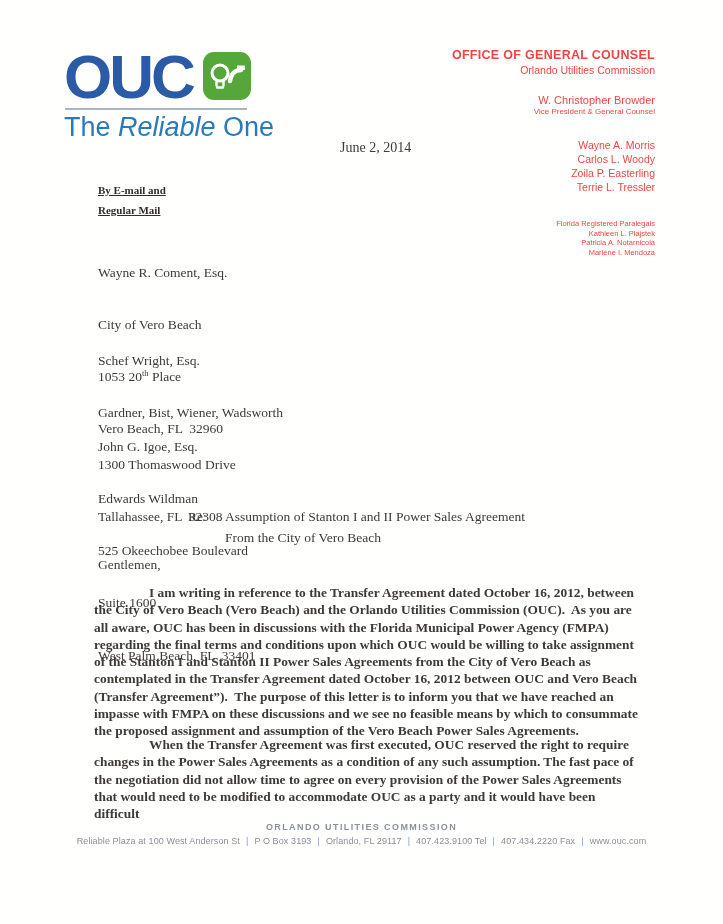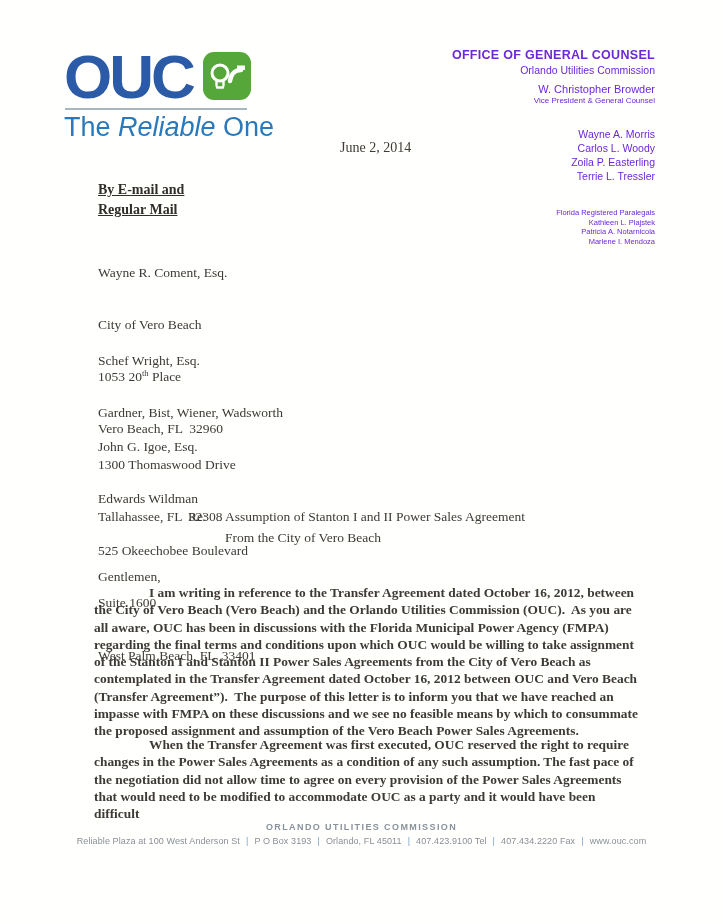--- a/index.html
+++ b/index.html
@@ -25,43 +25,43 @@
   .tagline {
     position:absolute; left:64px; top:112px;
     font-family:"Liberation Sans", sans-serif;
     font-size:27px; color:#2a79ba; letter-spacing:0;
   }
   .tagline .em { font-style:italic; }
 
   
   .letterhead {
     position:absolute; top:48px; right:68px; text-align:right;
-    font-family:"Liberation Sans", sans-serif; color:#6d28d9;
+    font-family:"Liberation Sans", sans-serif; color:#ef4444;
   }
   .lh-office { font-size:12.5px; font-weight:bold; letter-spacing:0.3px; }
   .lh-org    { font-size:10.5px; margin-top:2px; }
-  .lh-counsel { margin-top:7px; }
+  .lh-counsel { margin-top:18px; }
   .lh-counsel-name { font-size:11px; }
   .lh-counsel-title { font-size:8px; margin-top:1px; }
   .lh-attorneys { margin-top:22px; font-size:10.5px; line-height:14px; }
   .lh-paralegals { margin-top:25px; font-size:7.5px; line-height:9.5px; }
 
   
   .date { position:absolute; left:340px; top:140px; font-size:14px; }
-  .delivery { position:absolute; left:98px; top:180px; font-size:14px; font-weight:bold; color:#312d28; line-height:20px; }
+  .delivery { position:absolute; left:98px; top:180px; font-size:11px; font-weight:bold; color:#312d28; line-height:20px; }
   .delivery div { text-decoration:underline; }
 
   .recipient { position:absolute; left:98px; font-size:13.5px; line-height:17.4px; white-space:pre-wrap; }
   .recipient sup { font-size:8.5px; vertical-align:super; line-height:0; }
   .r1 { top:229px; } .r2 { top:317px; } .r3 { top:403px; }
 
   .subject { position:absolute; left:188px; top:506px; display:flex; font-size:13.5px; line-height:21px; }
   .subject .re-label { width:37px; }
 
-  .salutation { position:absolute; left:98px; top:557px; font-size:13.5px;margin-top:12px; }
+  .salutation { position:absolute; left:98px; top:557px; font-size:13.5px; }
 
   .body-par { position:absolute; left:94px; width:546px; font-size:13.4px; line-height:17.3px;
               text-indent:55px; white-space:pre-wrap;font-weight:bold; }
   .p1 { top:584px; }
   .p2 { top:736px; }
 
   
   .footer { position:absolute; left:0; width:723px; top:822px; text-align:center;
             font-family:"Liberation Sans", sans-serif; color:#8a8f96; }
   .footer-org { font-size:9px; font-weight:bold; letter-spacing:1.4px; color:#8a929b; }
@@ -149,17 +149,17 @@
   </div>
 
   <div class="salutation">Gentlemen,</div>
 
   <div class="body-par p1">I am writing in reference to the Transfer Agreement dated October 16, 2012, between the City of Vero Beach (Vero Beach) and the Orlando Utilities Commission (OUC).  As you are all aware, OUC has been in discussions with the Florida Municipal Power Agency (FMPA) regarding the final terms and conditions upon which OUC would be willing to take assignment of the Stanton I and Stanton II Power Sales Agreements from the City of Vero Beach as contemplated in the Transfer Agreement dated October 16, 2012 between OUC and Vero Beach (Transfer Agreement”).  The purpose of this letter is to inform you that we have reached an impasse with FMPA on these discussions and we see no feasible means by which to consummate the proposed assignment and assumption of the Vero Beach Power Sales Agreements.</div>
   <div class="body-par p2">When the Transfer Agreement was first executed, OUC reserved the right to require changes in the Power Sales Agreements as a condition of any such assumption. The fast pace of the negotiation did not allow time to agree on every provision of the Power Sales Agreements that would need to be modified to accommodate OUC as a party and it would have been difficult</div>
 
   <div class="footer">
     <div class="footer-org">ORLANDO UTILITIES COMMISSION</div>
     <div class="footer-line">
-      <span>Reliable Plaza at 100 West Anderson St</span><span class="sep">|</span><span>P O Box 3193</span><span class="sep">|</span><span>Orlando, FL 45011</span><span class="sep">|</span><span>407.423.9100 Tel</span><span class="sep">|</span><span>407.434.2220 Fax</span><span class="sep">|</span><span>www.ouc.com</span>
+      <span>Reliable Plaza at 100 West Anderson St</span><span class="sep">|</span><span>P O Box 3193</span><span class="sep">|</span><span>Orlando, FL 29117</span><span class="sep">|</span><span>407.423.9100 Tel</span><span class="sep">|</span><span>407.434.2220 Fax</span><span class="sep">|</span><span>www.ouc.com</span>
     </div>
   </div>
 
 </div>
 
 </body></html>

